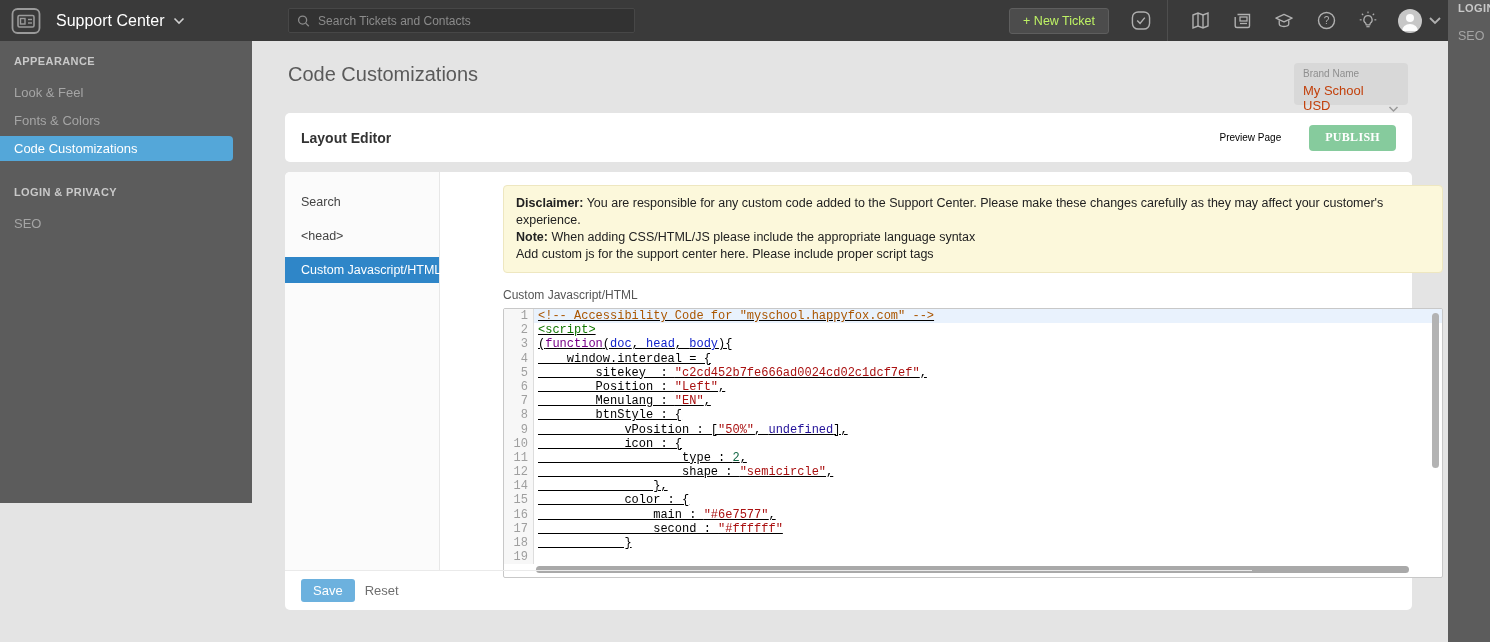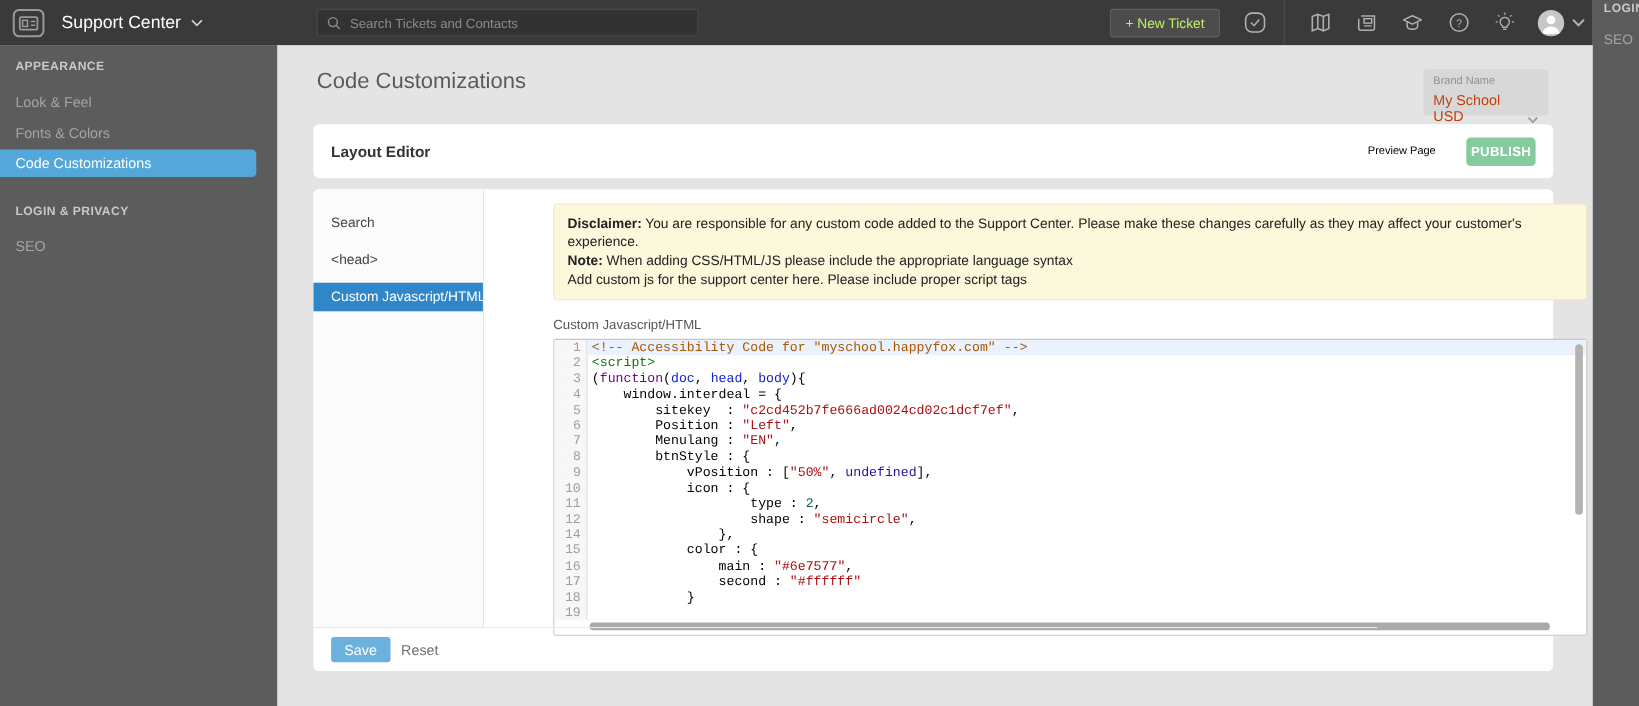--- a/index.html
+++ b/index.html
@@ -20,53 +20,53 @@
   .tb-sep { width:1px; height:41px; background:#4e4e4e; margin-left:16px; }
   .avatar-wrap { display:flex; align-items:center; margin-left:20px; }
   .avatar { width:24px; height:24px; border-radius:50%; background:#c7c7c7; display:flex; align-items:center; justify-content:center; overflow:hidden; }
 
   
   .right-strip { position:absolute; left:1448px; top:0; width:42px; height:642px; background:#5c5c5c; z-index:6; padding:1px 0 0 10px; }
   .rs-header { color:#c9c9c9; font-size:11px; font-weight:bold; letter-spacing:.4px; margin-top:1px; white-space:nowrap; }
   .rs-item { color:#a5a5a5; font-size:12.5px; margin-top:15px; white-space:nowrap; }
 
   
-  .sidebar { position:absolute; left:0; top:41px; width:252px; height:601px; background:#5c5c5c; padding-top:14px; }
+  .sidebar { position:absolute; left:0; top:41px; width:252px; height:462px; background:#5c5c5c; padding-top:14px; }
   .sb-header { color:#c9c9c9; font-size:11px; font-weight:bold; letter-spacing:.4px; padding:0 14px; margin-bottom:13px; }
   .sb-item { color:#a5a5a5; font-size:13px; padding:5px 14px; margin-bottom:3px; cursor:pointer; }
   .sb-item.active { background:#54a7d9; color:#fff; width:233px; border-radius:0 4px 4px 0; }
   .sb-section-space { height:22px; }
 
   
   .content { position:absolute; left:252px; top:41px; width:1196px; height:601px; }
   .page-title { position:absolute; left:36px; top:22px; font-size:20px; color:#5a5a5a; }
   .brand-box { position:absolute; left:1042px; top:22px; width:114px; height:42px; background:#d8d8d8; border-radius:4px; padding:5px 9px; cursor:pointer; }
   .brand-label { font-size:10px; color:#8f8f8f; }
   .brand-value { font-size:13px; color:#c2410c; margin-top:4px; display:flex; align-items:flex-end; }
   .brand-value .caret { margin-left:7px; }
 
   .le-card { position:absolute; left:33px; top:72px; width:1127px; height:49px; background:#fff; border-radius:5px; display:flex; align-items:center; padding:0 16px; }
   .le-title { font-size:14px; font-weight:bold; color:#333; }
   .le-right { margin-left:auto; display:flex; align-items:center; }
   .preview-link { font-size:10px; color:#000000; margin-right:28px; cursor:pointer; }
-  .publish-btn { background:#86cb9d; color:#fff; border:none; font-weight:bold; font-size:12px; letter-spacing:.3px; border-radius:4px; height:26px; padding:0 4px; cursor:pointer; font-family:Liberation Sans, sans-serif; }
+  .publish-btn { background:#86cb9d; color:#fff; border:none; font-weight:bold; font-size:12px; letter-spacing:.3px; border-radius:4px; height:26px; padding:0 16px; cursor:pointer; font-family:Liberation Serif, serif; }
 
   .main-card { position:absolute; left:33px; top:131px; width:1127px; height:438px; background:#fff; border-radius:5px; }
   .tab-col { position:absolute; left:0; top:0; width:155px; height:398px; border-right:1px solid #e7e7e7; background:#fbfbfb; border-radius:5px 0 0 0; padding-top:17px; }
   .ed-tab { font-size:12.5px; color:#444; padding:6px 16px; margin-bottom:8px; cursor:pointer; white-space:nowrap; }
   .ed-tab.active { background:#2f86c8; color:#fff; }
 
   .pane { position:absolute; left:170px; top:13px; width:940px;margin-left:48px; }
   .disclaimer { background:#fcf8db; border:1px solid #eee7c0; border-radius:4px; padding:9px 12px; font-size:12.5px; color:#222; line-height:17px; }
   .field-label { font-size:12px; color:#555; margin:15px 0 6px 0; }
 
   .editor { position:relative; width:940px; height:270px; border:1px solid #c8c8c8; border-radius:2px; background:#fff; overflow:hidden; font-family:"Liberation Mono", monospace; font-size:12px; line-height:14.2px; }
   .ed-row { display:flex; height:14.2px; white-space:pre; }
   .gutter { width:30px; flex:0 0 30px; background:#f7f7f7; border-right:1px solid #ddd; color:#9f9f9f; text-align:right; padding-right:5px; }
-  .codeline { padding-left:4px; flex:1; color:#000; }
+  .codeline { padding-left:4px; flex:1; color:#000;text-decoration:underline; }
   .ed-row.active-line .codeline { background:#e9f2fd; }
   .tok-comment { color:#aa5500; }
   .tok-tag { color:#117700; }
   .tok-keyword { color:#770088; }
   .tok-def { color:#1122cc; }
   .tok-string { color:#aa1111; }
   .tok-atom { color:#221199; }
   .tok-number { color:#116644; }
   .vscroll { position:absolute; right:3px; top:4px; width:7px; height:155px; border-radius:4px; background:#b3b3b3; }
   .hscroll { position:absolute; left:32px; bottom:4px; height:7px; width:873px; border-radius:4px; background:#a9a9a9; }

